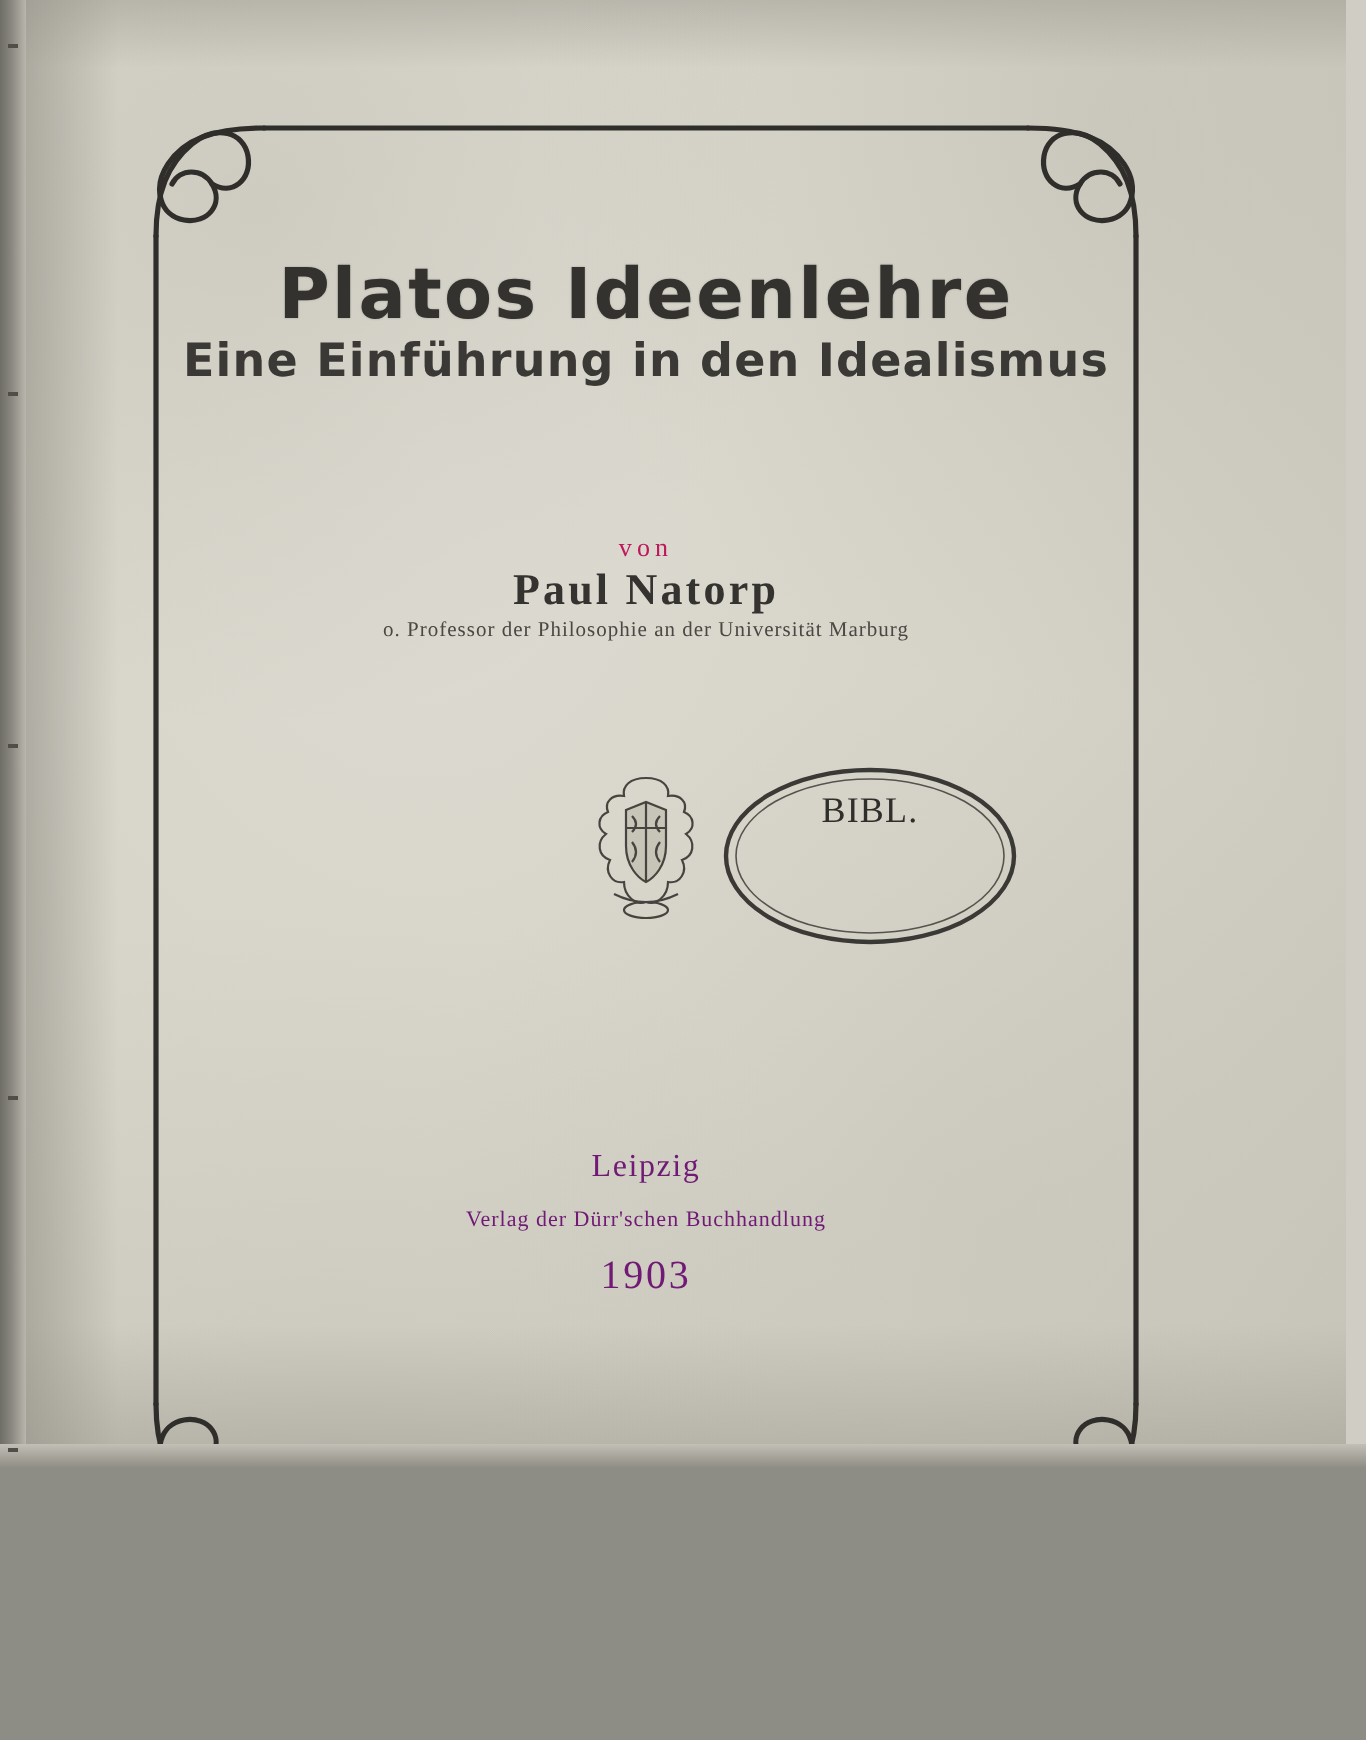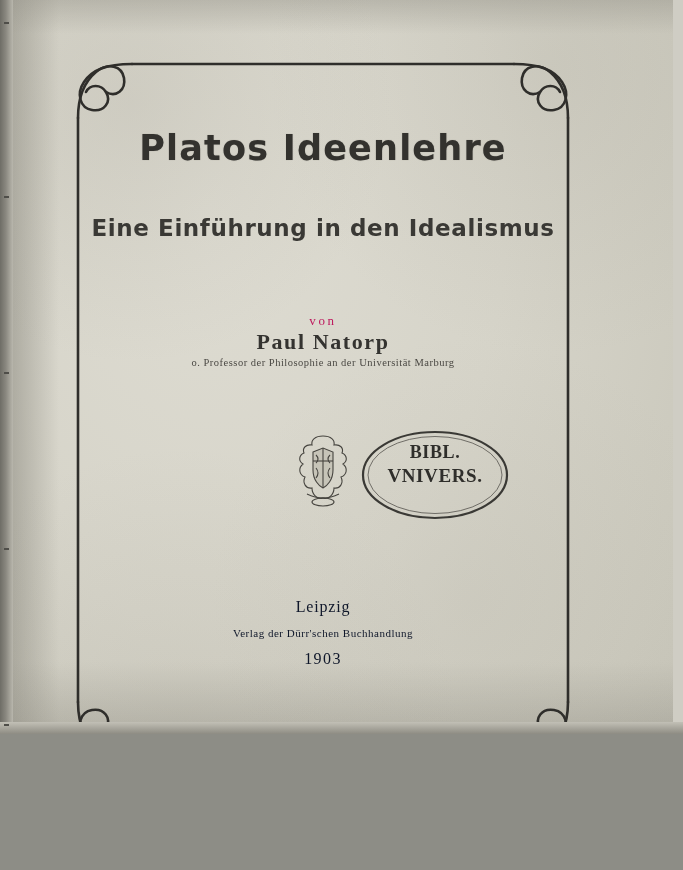--- a/index.html
+++ b/index.html
@@ -122,21 +122,20 @@
   .title {
     margin-top: 80px;
     font-family: "DejaVu Sans", sans-serif;
     font-weight: bold;
     font-size: 35px;
     letter-spacing: 1.2px;
     color: #33322e;
     text-shadow: 0 0 1px rgba(60,58,54,0.35);
   }
   .subtitle {
-    margin-top: 47px;
     font-family: "DejaVu Sans", sans-serif;
     font-weight: bold;
     font-size: 23px;
     letter-spacing: 0.6px;
     color: #3a3935;
   }
   .byline {
     margin-top: 72px;
     font-family: "Liberation Serif", serif;
     font-size: 13px;
@@ -155,21 +154,20 @@
     font-family: "Liberation Serif", serif;
     font-size: 10.5px;
     letter-spacing: 0.5px;
     color: #4a4843;
   }
 
   .emblem-row {
     position: relative;
     height: 120px;
     margin-top: 62px;
-    font-weight: bold;
   }
   .printer-mark {
     position: absolute;
     left: 50%;
     transform: translateX(-50%);
     top: 0;
   }
   .library-stamp {
     position: absolute;
     left: 298px;
@@ -183,27 +181,27 @@
     text-align: center;
     font-family: "Liberation Serif", serif;
     color: #2f2e2b;
     letter-spacing: 0.6px;
   }
   .stamp-l1 { top: 12px; font-size: 18px; }
   .stamp-l2 { top: 35px; font-size: 19px; }
   .stamp-l3 { top: 59px; font-size: 18px; }
 
   .imprint {
-    margin-top: 48px;
-    font-family: "Liberation Serif", serif;
-    color: #0f172a;
+    margin-top: 72px;
+    font-family: "Liberation Serif", serif;
+    color: #701a75;
   }
   .imprint .city   { font-size: 16px; letter-spacing: 0.8px; }
   .imprint .pub    { font-size: 11px; letter-spacing: 0.5px; margin-top: 11px; }
-  .imprint .year   { font-size: 16px; letter-spacing: 1.4px; margin-top: 11px; }
+  .imprint .year   { font-size: 20px; letter-spacing: 1.4px; margin-top: 11px; }
 
   
   .pencil {
     position: absolute;
     z-index: 7;
     color: #5c5a57;
     font-family: "Liberation Serif", serif;
     opacity: 0.78;
   }
   .pencil-1 {
@@ -300,21 +298,20 @@
           </g>
         </svg>
       </div>
 
       <div class="library-stamp">
         <svg width="150" height="90" viewBox="0 0 150 90" xmlns="http://www.w3.org/2000/svg" style="position:absolute;left:0;top:0;">
           <ellipse cx="75" cy="45" rx="72" ry="43" fill="none" stroke="#3a3935" stroke-width="2.2"></ellipse>
           <ellipse cx="75" cy="45" rx="67" ry="38.5" fill="none" stroke="#55534e" stroke-width="0.8"></ellipse>
         </svg>
         <div class="stamp-text stamp-l1">BIBL.</div>
-        <div class="stamp-text stamp-l2">VNIVERS.</div>
       </div>
 
     </div>
 
     <div class="imprint">
       <div class="city">Leipzig</div>
       <div class="pub">Verlag der Dürr'schen Buchhandlung</div>
       <div class="year">1903</div>
     </div>
 

